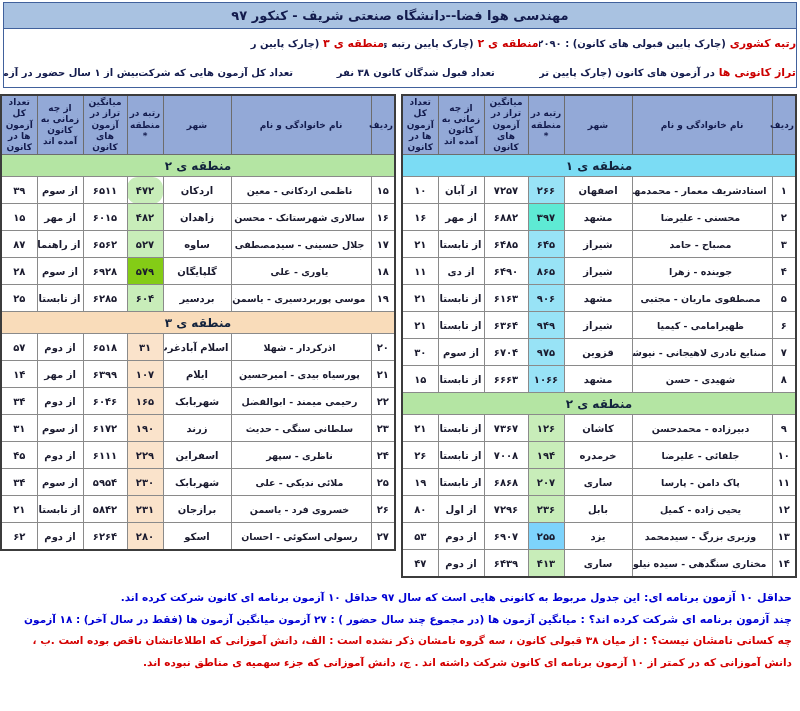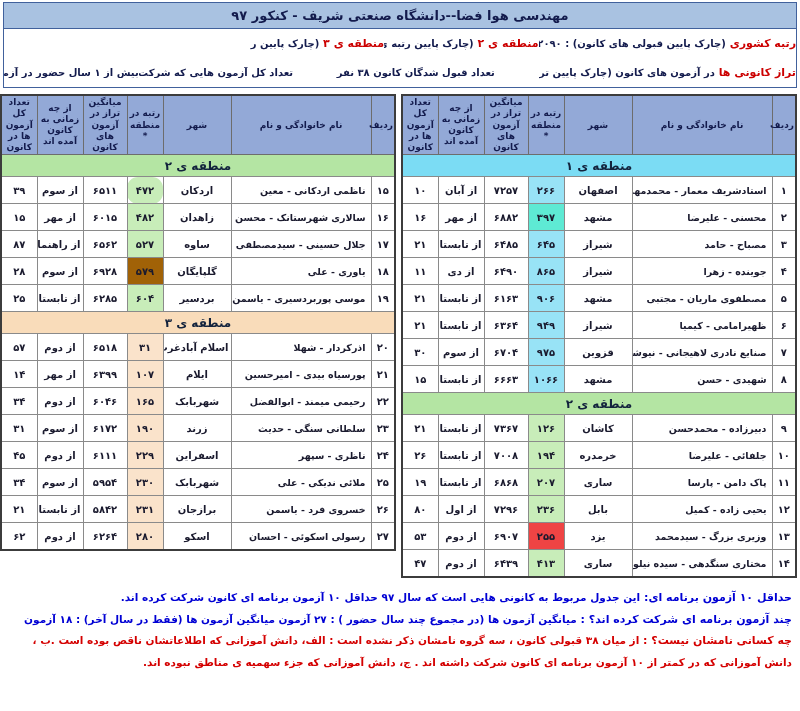--- a/index.html
+++ b/index.html
@@ -16,21 +16,21 @@
   .ic0{width:32.5%;} .ic1{width:31%;} .ic2{width:19.5%;} .ic3{width:17%;}
 
   
   .tables-wrap{display:flex;direction:rtl;gap:5px;padding:0 3px;margin-top:6px;align-items:flex-start;}
   table.res{border-collapse:collapse;table-layout:fixed;width:394px;direction:rtl;
             border:2px solid #3c3c3c;background:#fff;}
   table.res th{background:#93a9d7;color:#131b4d;font-weight:bold;font-size:9px;
                border:1px solid #6d6d6d;height:46px;padding:1px;line-height:1.25;}
   table.res td{border:1px solid #8a8a8a;font-size:10px;font-weight:bold;color:#1a1a2e;
                text-align:center;height:24px;padding:1px 2px;white-space:nowrap;overflow:hidden;}
-  table.res td.name{text-align:right;padding-right:5px;font-size:9.5px;}
+  table.res td.name{text-align:center;padding-right:5px;font-size:9.5px;}
   table.res td.section{font-size:12px;color:#13233d;height:19px;}
   .footer{padding:9px 8px 0 8px;direction:rtl;text-align:right;}
   .footer-line{font-size:10.5px;font-weight:bold;line-height:1.95;}
   .footer-line .flbl{font-size:11px;}
   .f-blue{color:#0000d4;} .f-red{color:#d40000;}
 </style>
 </head>
 <body>
 
 <div class="page">
@@ -186,21 +186,21 @@
             <td>بابل</td>
             <td style="background: rgb(200, 237, 185);">۲۳۶</td>
             <td>۷۲۹۶</td>
             <td>از اول</td>
             <td>۸۰</td>
           </tr>
           <tr>
             <td>۱۳</td>
             <td class="name">وزیری بزرگ - سیدمحمد</td>
             <td>یزد</td>
-            <td style="background: #ef4444; margin-left: 38px;">۲۵۵</td>
+            <td style="background: #7dd3fc; margin-left: 38px;">۲۵۵</td>
             <td>۶۹۰۷</td>
             <td>از دوم</td>
             <td>۵۳</td>
           </tr>
           <tr>
             <td>۱۴</td>
             <td class="name">مختاری سنگدهی - سیده نیلوفر</td>
             <td>ساری</td>
             <td style="background: rgb(200, 237, 185);">۴۱۳</td>
             <td>۶۴۳۹</td>
@@ -258,21 +258,21 @@
             <td>ساوه</td>
             <td style="background: rgb(200, 237, 185);">۵۲۷</td>
             <td>۶۵۶۲</td>
             <td>از راهنمایی</td>
             <td>۸۷</td>
           </tr>
           <tr>
             <td>۱۸</td>
             <td class="name">یاوری - علی</td>
             <td>گلپایگان</td>
-            <td style="background: #a16207;">۵۷۹</td>
+            <td style="background: #84cc16;">۵۷۹</td>
             <td>۶۹۲۸</td>
             <td>از سوم</td>
             <td>۲۸</td>
           </tr>
           <tr>
             <td>۱۹</td>
             <td class="name">موسی پوربردسیری - یاسمن</td>
             <td>بردسیر</td>
             <td style="background: rgb(200, 237, 185);">۶۰۴</td>
             <td>۶۲۸۵</td>

